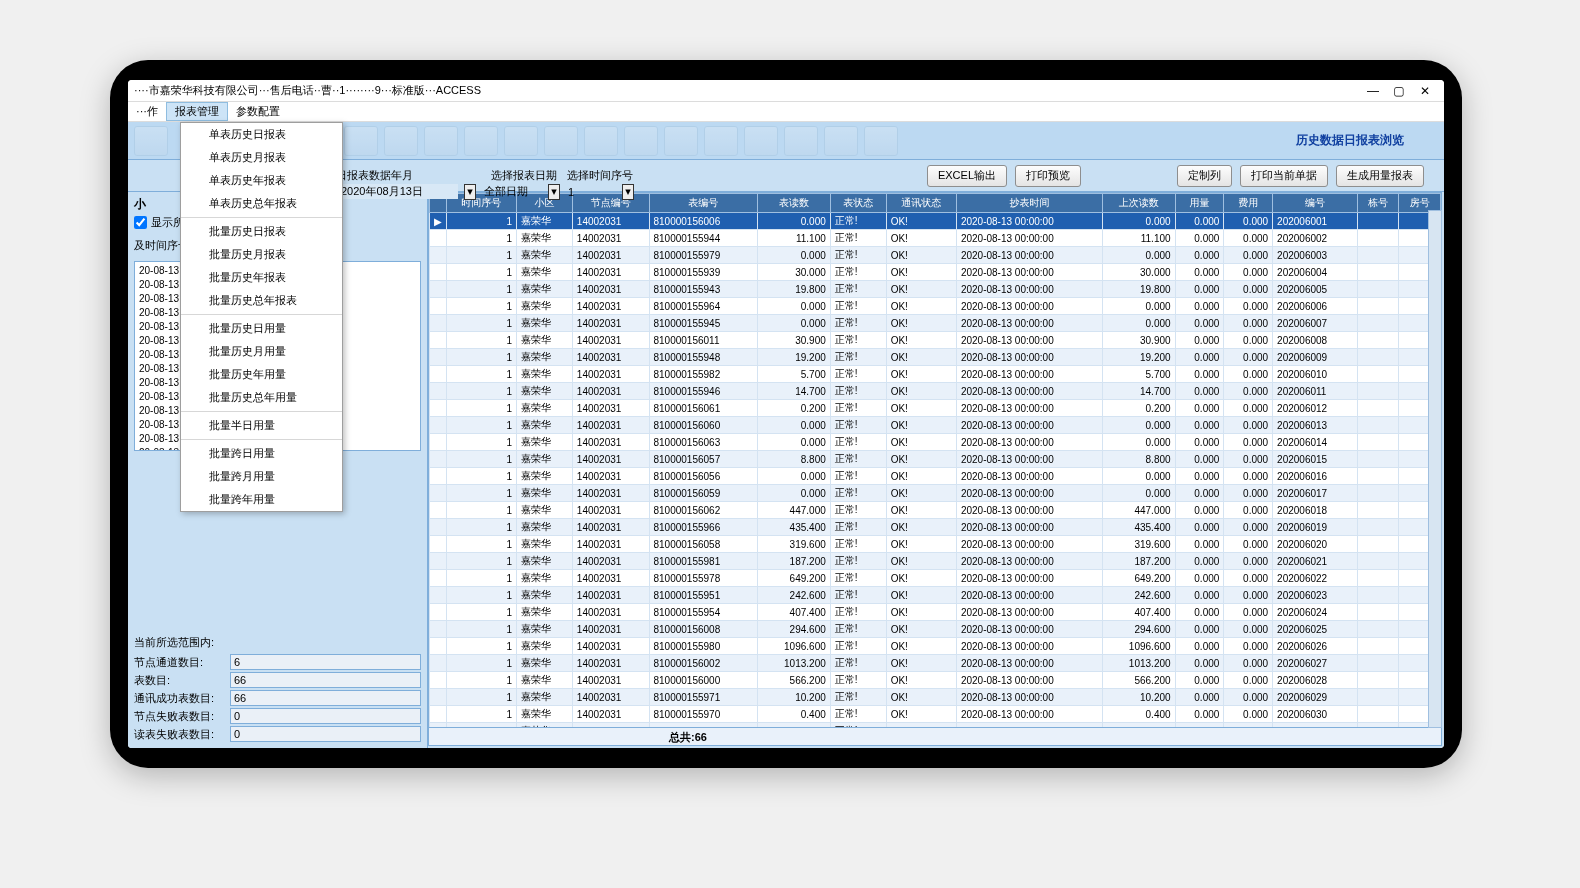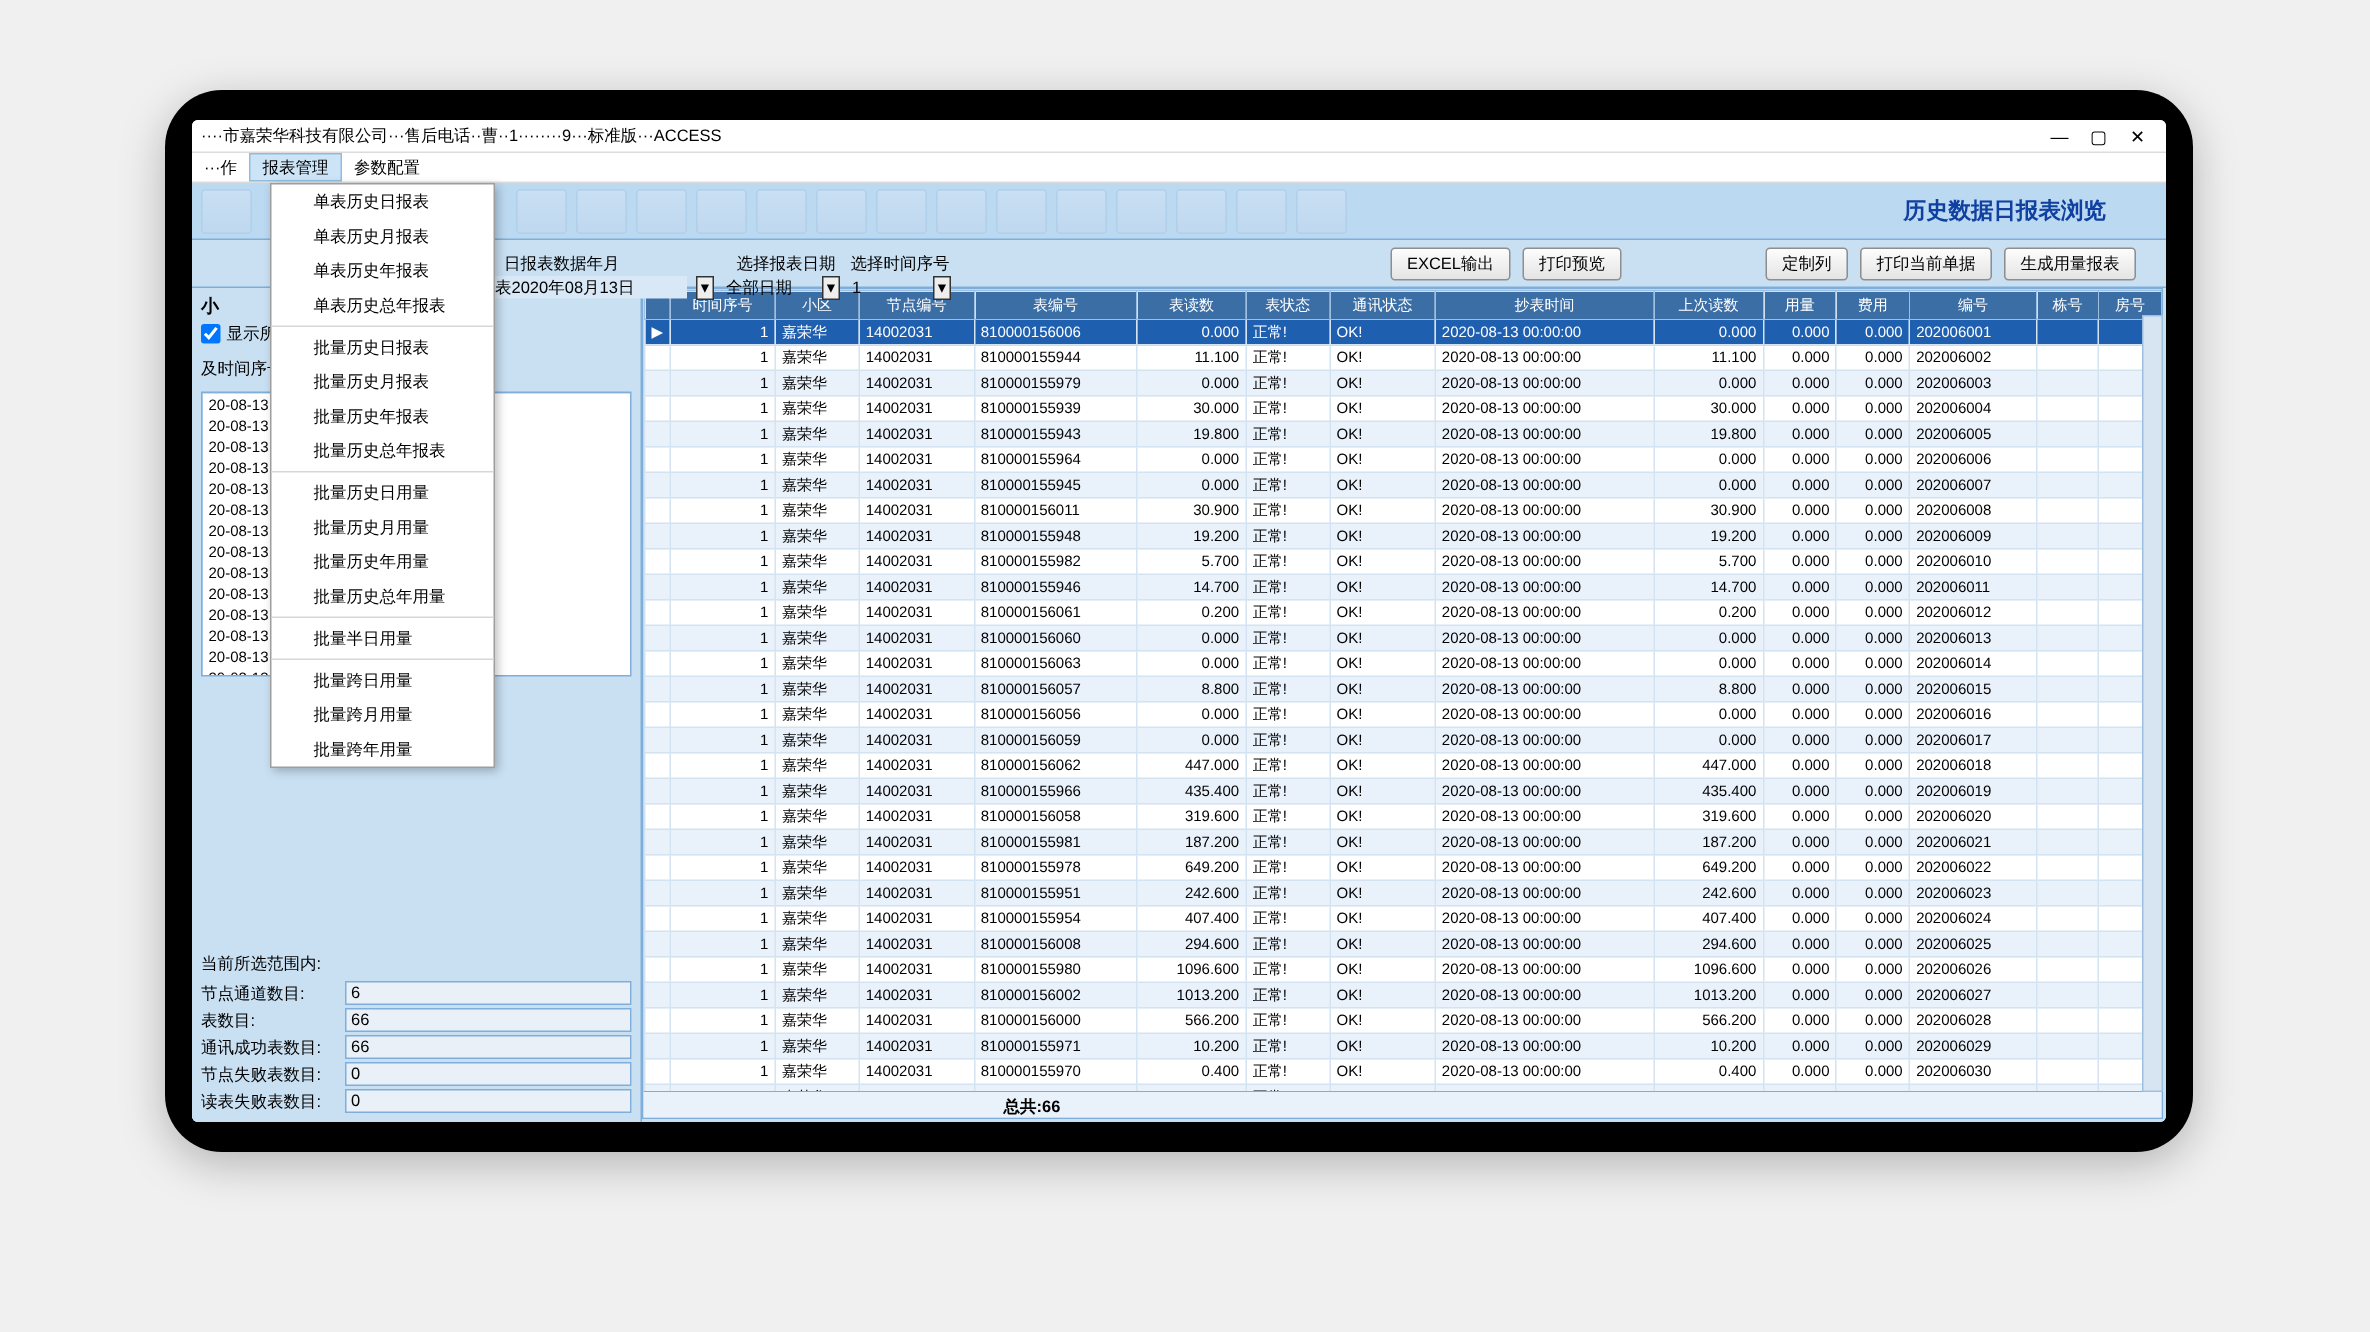--- a/index.html
+++ b/index.html
@@ -14,42 +14,42 @@
 .titlebar .win-btn { width: 26px; text-align: center; font-size: 12px; cursor: default; }
 
 
 .menubar { height: 20px; background: #fff; display: flex; align-items: center; font-size: 11px; border-bottom: 1px solid #dcdcdc; }
 .menubar .menu-item { padding: 0 8px; height: 100%; display: flex; align-items: center; }
 .menubar .menu-item.active { background: #cde4f7; border: 1px solid #8fbde0; }
 
 
 .toolbar { height: 38px; background: #bcd9f2; border-bottom: 1px solid #7faeda; display: flex; align-items: center; }
 .toolbar .placeholder-icon { width: 34px; height: 30px; margin: 0 3px; background: linear-gradient(#dae9f6,#c2d8ec); border: 1px solid #a5c4de; border-radius: 3px; opacity: 0.45; }
-.toolbar .right-label { margin-left: auto; margin-right: 40px; color: #1040a0; font-size: 15px; font-weight: bold; }
+.toolbar .right-label { margin-left: auto; margin-right: 40px; color: #1040a0; font-size: 12px; font-weight: bold; }
 
 
 .filterrow { height: 32px; background: #c9e0f3; border-bottom: 1px solid #7faeda; display: flex; align-items: center; font-size: 11px; padding-left: 10px; gap: 8px; }
 .filterrow label { margin-right: 2px; }
 .filterrow button { height: 22px; padding: 0 10px; font-size: 11px; background: linear-gradient(#fdfdfd,#e4e4e4); border: 1px solid #8e8e8e; border-radius: 3px; }
 
 
 .body { position: absolute; left: 0; right: 0; top: 112px; bottom: 0; display: flex; background: #c9e0f3; }
 .leftpanel { width: 300px; background: #c9e0f3; border-right: 1px solid #7faeda; font-size: 11px; display: flex; flex-direction: column; }
 .leftpanel .pad { padding: 4px 6px; }
 .leftpanel .section-title { font-weight: bold; font-size: 12px; margin-bottom: 2px; }
 .leftpanel .cb { display: flex; align-items: center; gap: 4px; }
 .leftpanel .ts-list { background: #fff; border: 1px solid #7faeda; margin: 4px 6px; height: 190px; overflow: auto; font-size: 10px; line-height: 14px; padding: 2px 4px; }
 .leftpanel .spacer { flex: 1; }
 .leftpanel .stats { padding: 4px 6px; }
 .leftpanel .stats .row { display: flex; align-items: flex-end; margin: 2px 0; }
 .leftpanel .stats .row label { width: 96px; }
 .leftpanel .stats .row input { flex: 1; height: 16px; border: 1px solid #7faeda; background: #eaf0f7; font-size: 11px; padding: 0 3px; }
 
 
-.dropdown { position: absolute; left: 52px; top: 42px; width: 150px; background: #fff; border: 1px solid #9e9e9e; box-shadow: 2px 2px 6px rgba(0,0,0,0.25); z-index: 50; font-size: 11px; }
+.dropdown { position: absolute; left: 52px; top: 42px; width: 163px; background: #fff; border: 1px solid #9e9e9e; box-shadow: 2px 2px 6px rgba(0,0,0,0.25); z-index: 50; font-size: 11px; }
 .dropdown .dd-item { padding: 4px 10px 4px 28px; white-space: nowrap; }
 .dropdown .dd-sep { height: 1px; background: #d7d7d7; margin: 2px 0; }
 
 
 .tablewrap { flex: 1; display: flex; flex-direction: column; background: #fff; border: 1px solid #7faeda; margin: 0 2px 2px 0; overflow: hidden; }
 .grid { flex: 1; overflow: auto; }
 table { border-collapse: collapse; font-size: 10px; width: 100%; }
 th { background: #3b6ea5; color: #fff; font-weight: normal; padding: 2px 4px; border: 1px solid #9fbfe0; position: sticky; top: 0; white-space: nowrap; }
 td { padding: 1px 4px; border: 1px solid #d4e3f2; white-space: nowrap; }
 tr.sel td { background: #1f5fb0; color: #fff; }

